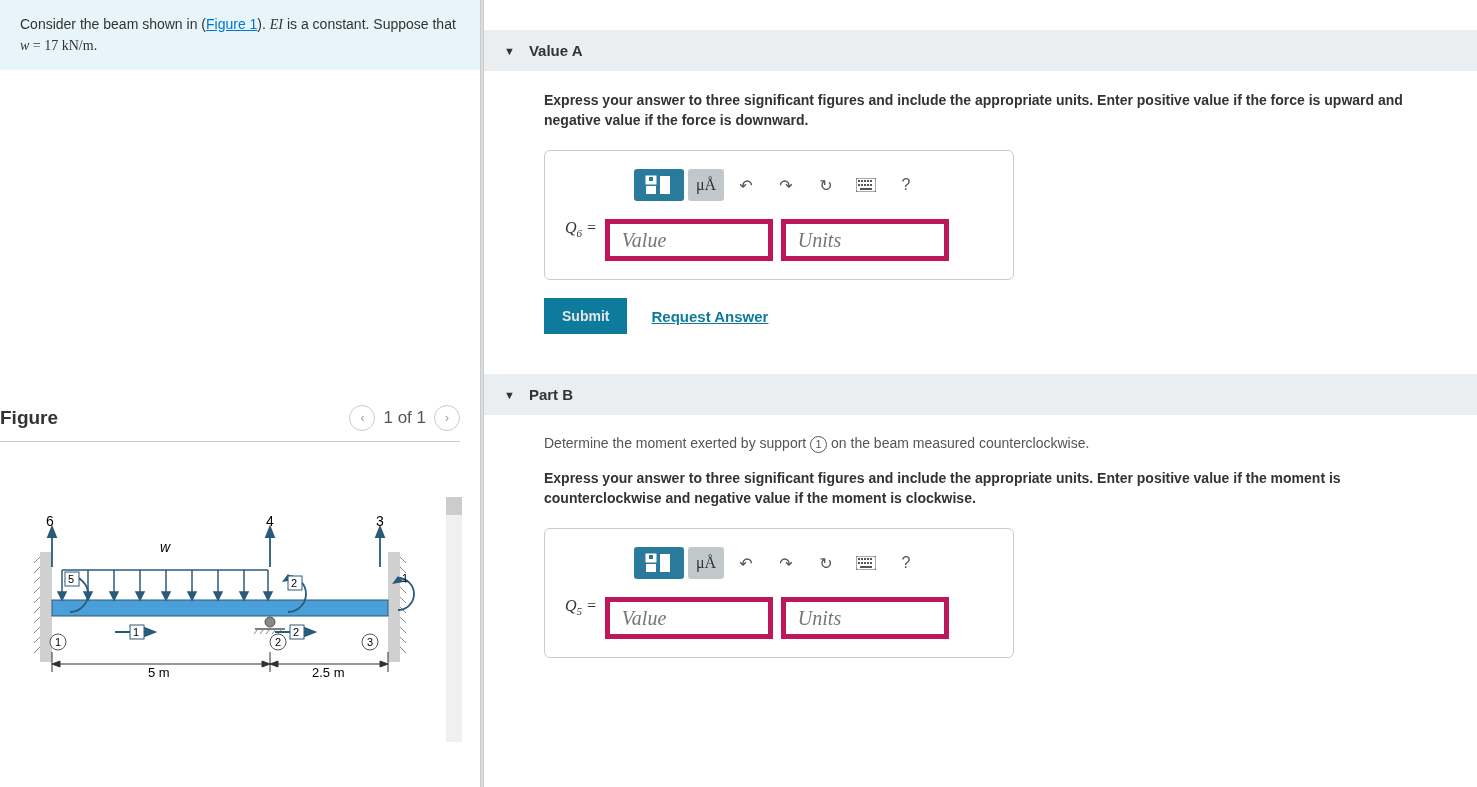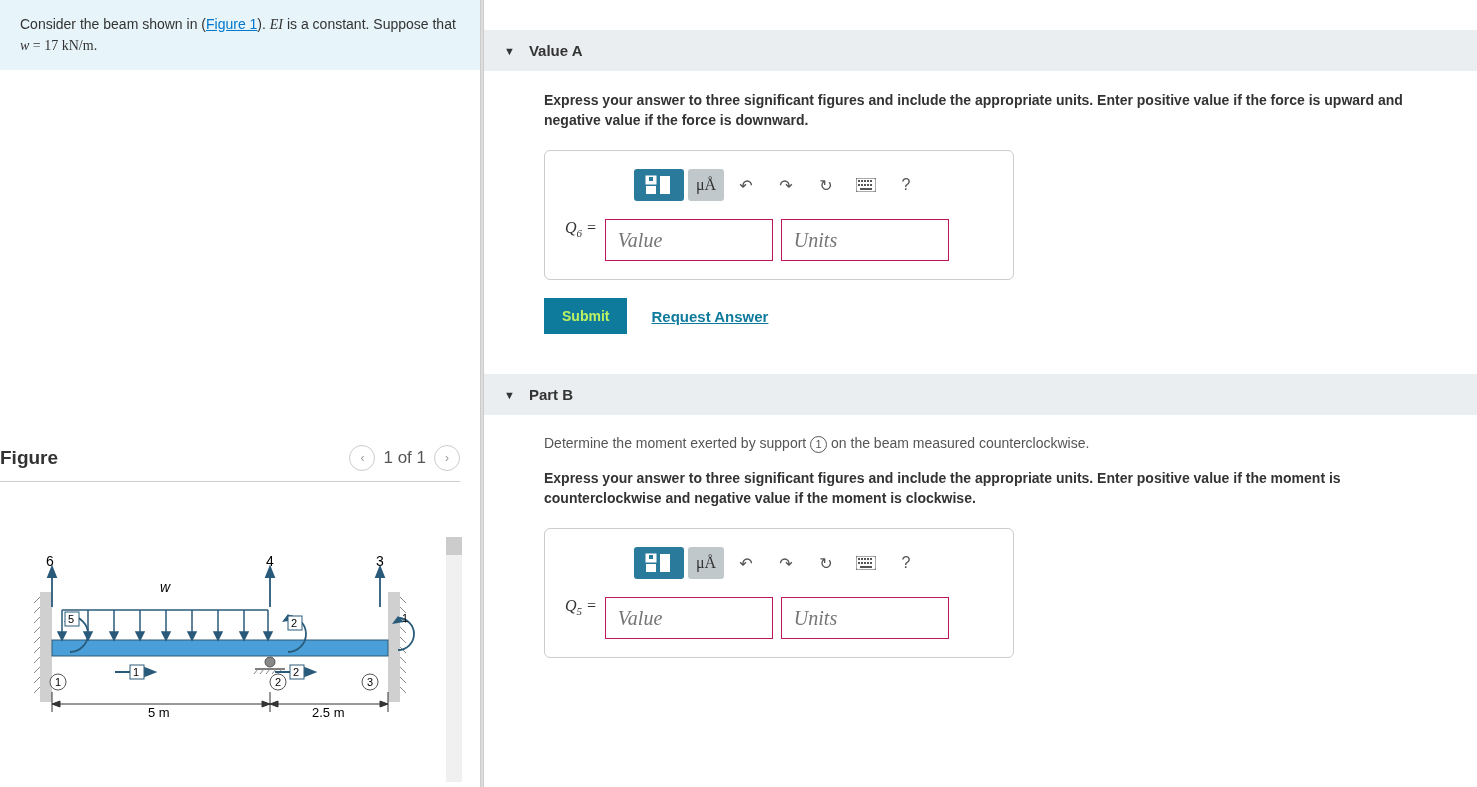--- a/index.html
+++ b/index.html
@@ -4,21 +4,21 @@
 <style>
 * { box-sizing: border-box; margin: 0; padding: 0; }
 body { font-family: Arial, Helvetica, sans-serif; font-size: 14px; color: #333; background: #fff; display: flex; width: 1477px; height: 787px; overflow: hidden; }
 .left-panel { width: 480px; padding: 0; position: relative; }
 .divider { width: 4px; background: #ddd; border-left: 1px solid #ccc; border-right: 1px solid #ccc; }
 .right-panel { flex: 1; padding: 0; overflow-y: auto; }
 .problem-box { background: #e7f4f9; padding: 14px 20px; margin: 0; font-size: 14px; color: #333; line-height: 1.5; }
 .problem-box a { color: #0077cc; text-decoration: underline; }
 .italic-var { font-style: italic; font-family: 'Times New Roman', serif; }
 .math { font-family: 'Times New Roman', serif; }
-.figure-section { position: absolute; top: 405px; left: 0; right: 20px; margin-top: 40px; }
+.figure-section { position: absolute; top: 405px; left: 0; right: 20px; }
 .figure-header { display: flex; align-items: center; justify-content: space-between; padding: 0 0 10px 0; border-bottom: 1px solid #ccc; }
 .figure-title { font-size: 19px; font-weight: bold; color: #333; }
 .figure-nav { display: flex; align-items: center; gap: 8px; }
 .nav-btn { width: 26px; height: 26px; border: 1px solid #ccc; border-radius: 50%; background: #fff; display: flex; align-items: center; justify-content: center; cursor: pointer; color: #999; font-size: 12px; }
 .figure-count { font-size: 17px; color: #555; }
 .figure-image { margin-top: 40px; padding: 0 30px; position: relative; height: 260px; }
 .scroll-track { position: absolute; right: -2px; top: 15px; bottom: 0; width: 16px; background: #f0f0f0; }
 .scroll-thumb { position: absolute; top: 0; width: 100%; height: 18px; background: #ccc; }
 .part-section { margin: 30px 0 0 0; }
 .part-header { background: #eaeef0; padding: 12px 20px; display: flex; align-items: center; gap: 14px; }
@@ -28,25 +28,25 @@
 .question-text { color: #555; margin-bottom: 16px; font-size: 14px; }
 .instruction-text { font-weight: bold; color: #333; margin-bottom: 20px; font-size: 14px; line-height: 1.4; }
 .answer-box { border: 1px solid #ccc; border-radius: 6px; padding: 18px 20px; width: 470px; background: #fff; }
 .toolbar { display: flex; align-items: center; gap: 4px; margin-bottom: 18px; justify-content: center; }
 .tool-btn { width: 36px; height: 32px; display: flex; align-items: center; justify-content: center; cursor: pointer; font-size: 16px; color: #555; border-radius: 3px; }
 .tool-btn.templates { background: #2a7a9c; width: 50px; }
 .tool-btn.mua { background: #c0c8cc; color: #333; font-family: 'Times New Roman', serif; font-size: 16px; }
 .input-row { display: flex; align-items: flex-start; gap: 8px; }
 .var-label { font-style: italic; font-family: 'Times New Roman', serif; font-size: 16px; }
 .sub { font-size: 11px; vertical-align: sub; }
-.value-input, .units-input { border: 1px solid #be185d; height: 42px; padding: 0 12px; font-size: 20px; font-style: italic; color: #aaa; font-family: 'Times New Roman', serif; background: #fff; }
+.value-input, .units-input { border: 5px solid #be185d; height: 42px; padding: 0 12px; font-size: 20px; font-style: italic; color: #aaa; font-family: 'Times New Roman', serif; background: #fff; }
 .value-input { width: 168px; }
 .units-input { width: 168px; }
 .submit-row { margin-top: 18px; display: flex; align-items: center; gap: 24px; }
-.submit-btn { background: #0e7a9c; color: #bef264; border: none; padding: 10px 18px; font-size: 14px; font-weight: bold; cursor: pointer; }
+.submit-btn { background: #0e7a9c; color: #e5e5e5; border: none; padding: 10px 18px; font-size: 14px; font-weight: bold; cursor: pointer; }
 .request-link { color: #0e7a9c; font-weight: bold; text-decoration: underline; font-size: 15px; cursor: pointer; }
 .circled { display: inline-flex; align-items: center; justify-content: center; width: 17px; height: 17px; border: 1px solid #555; border-radius: 50%; font-size: 11px; vertical-align: middle; }
 
 
 .beam-svg { width: 100%; height: 100%; }
 </style>
 </head>
 <body>
 
 <div class="left-panel">

